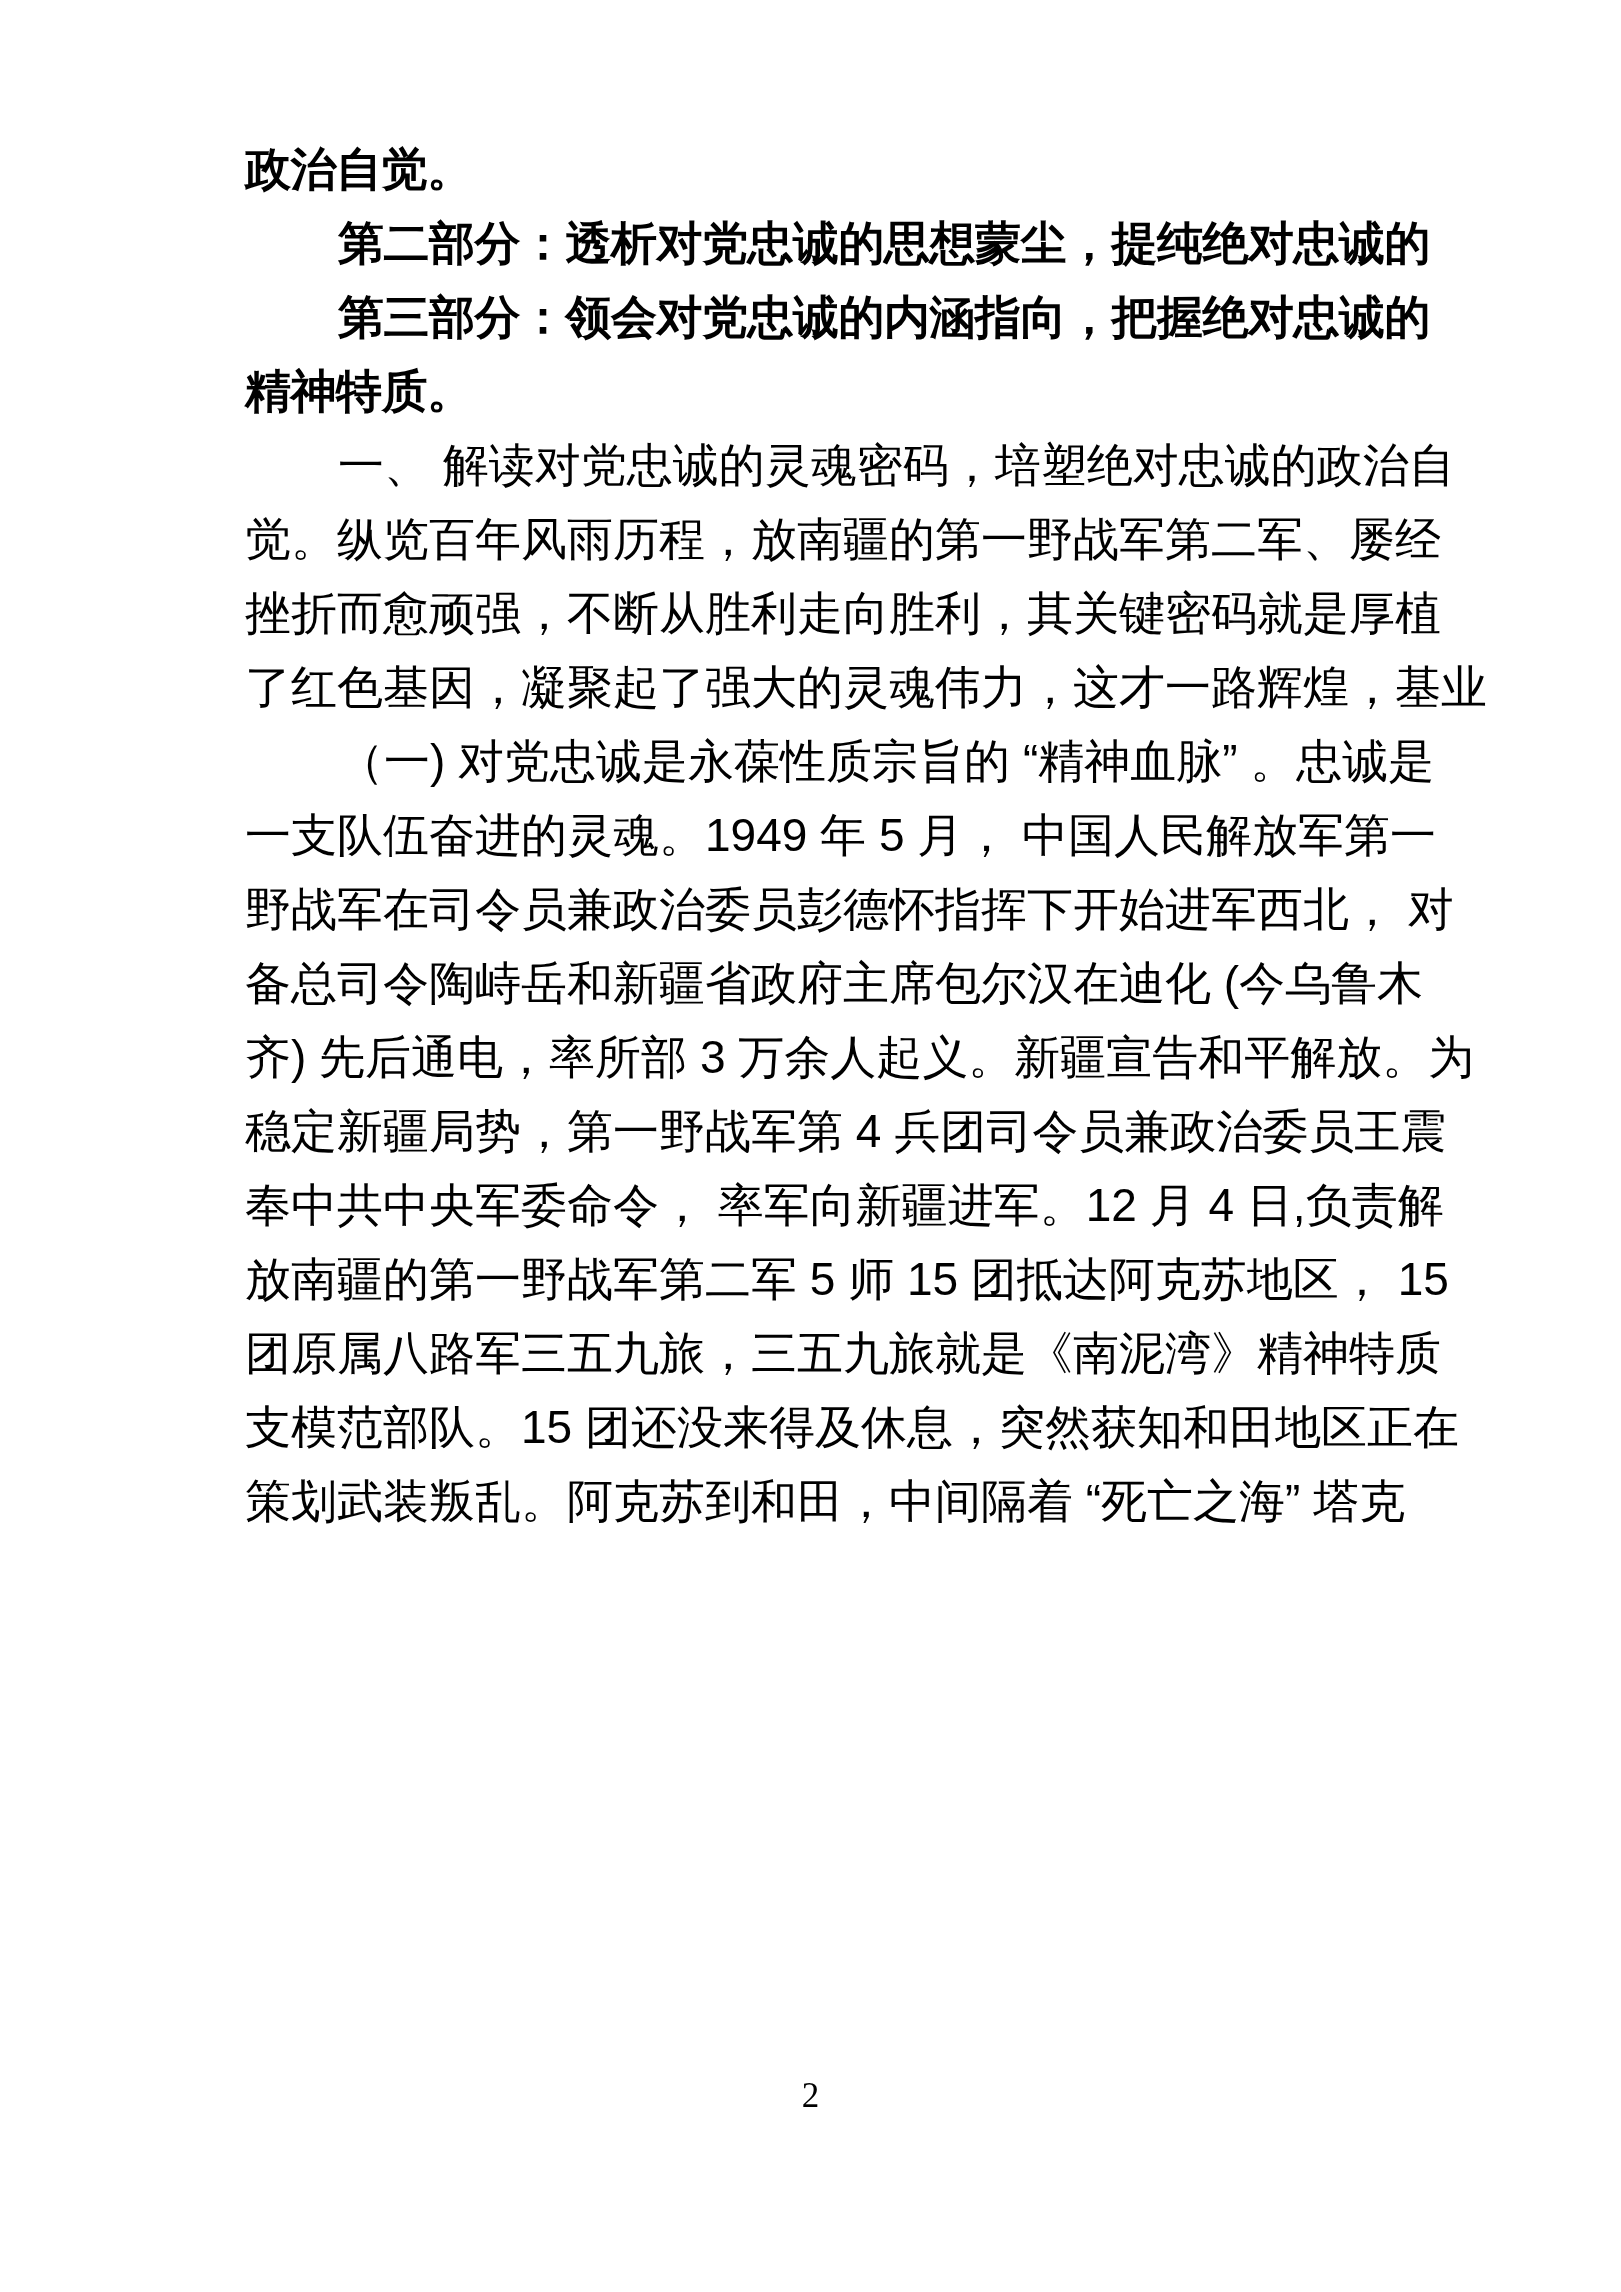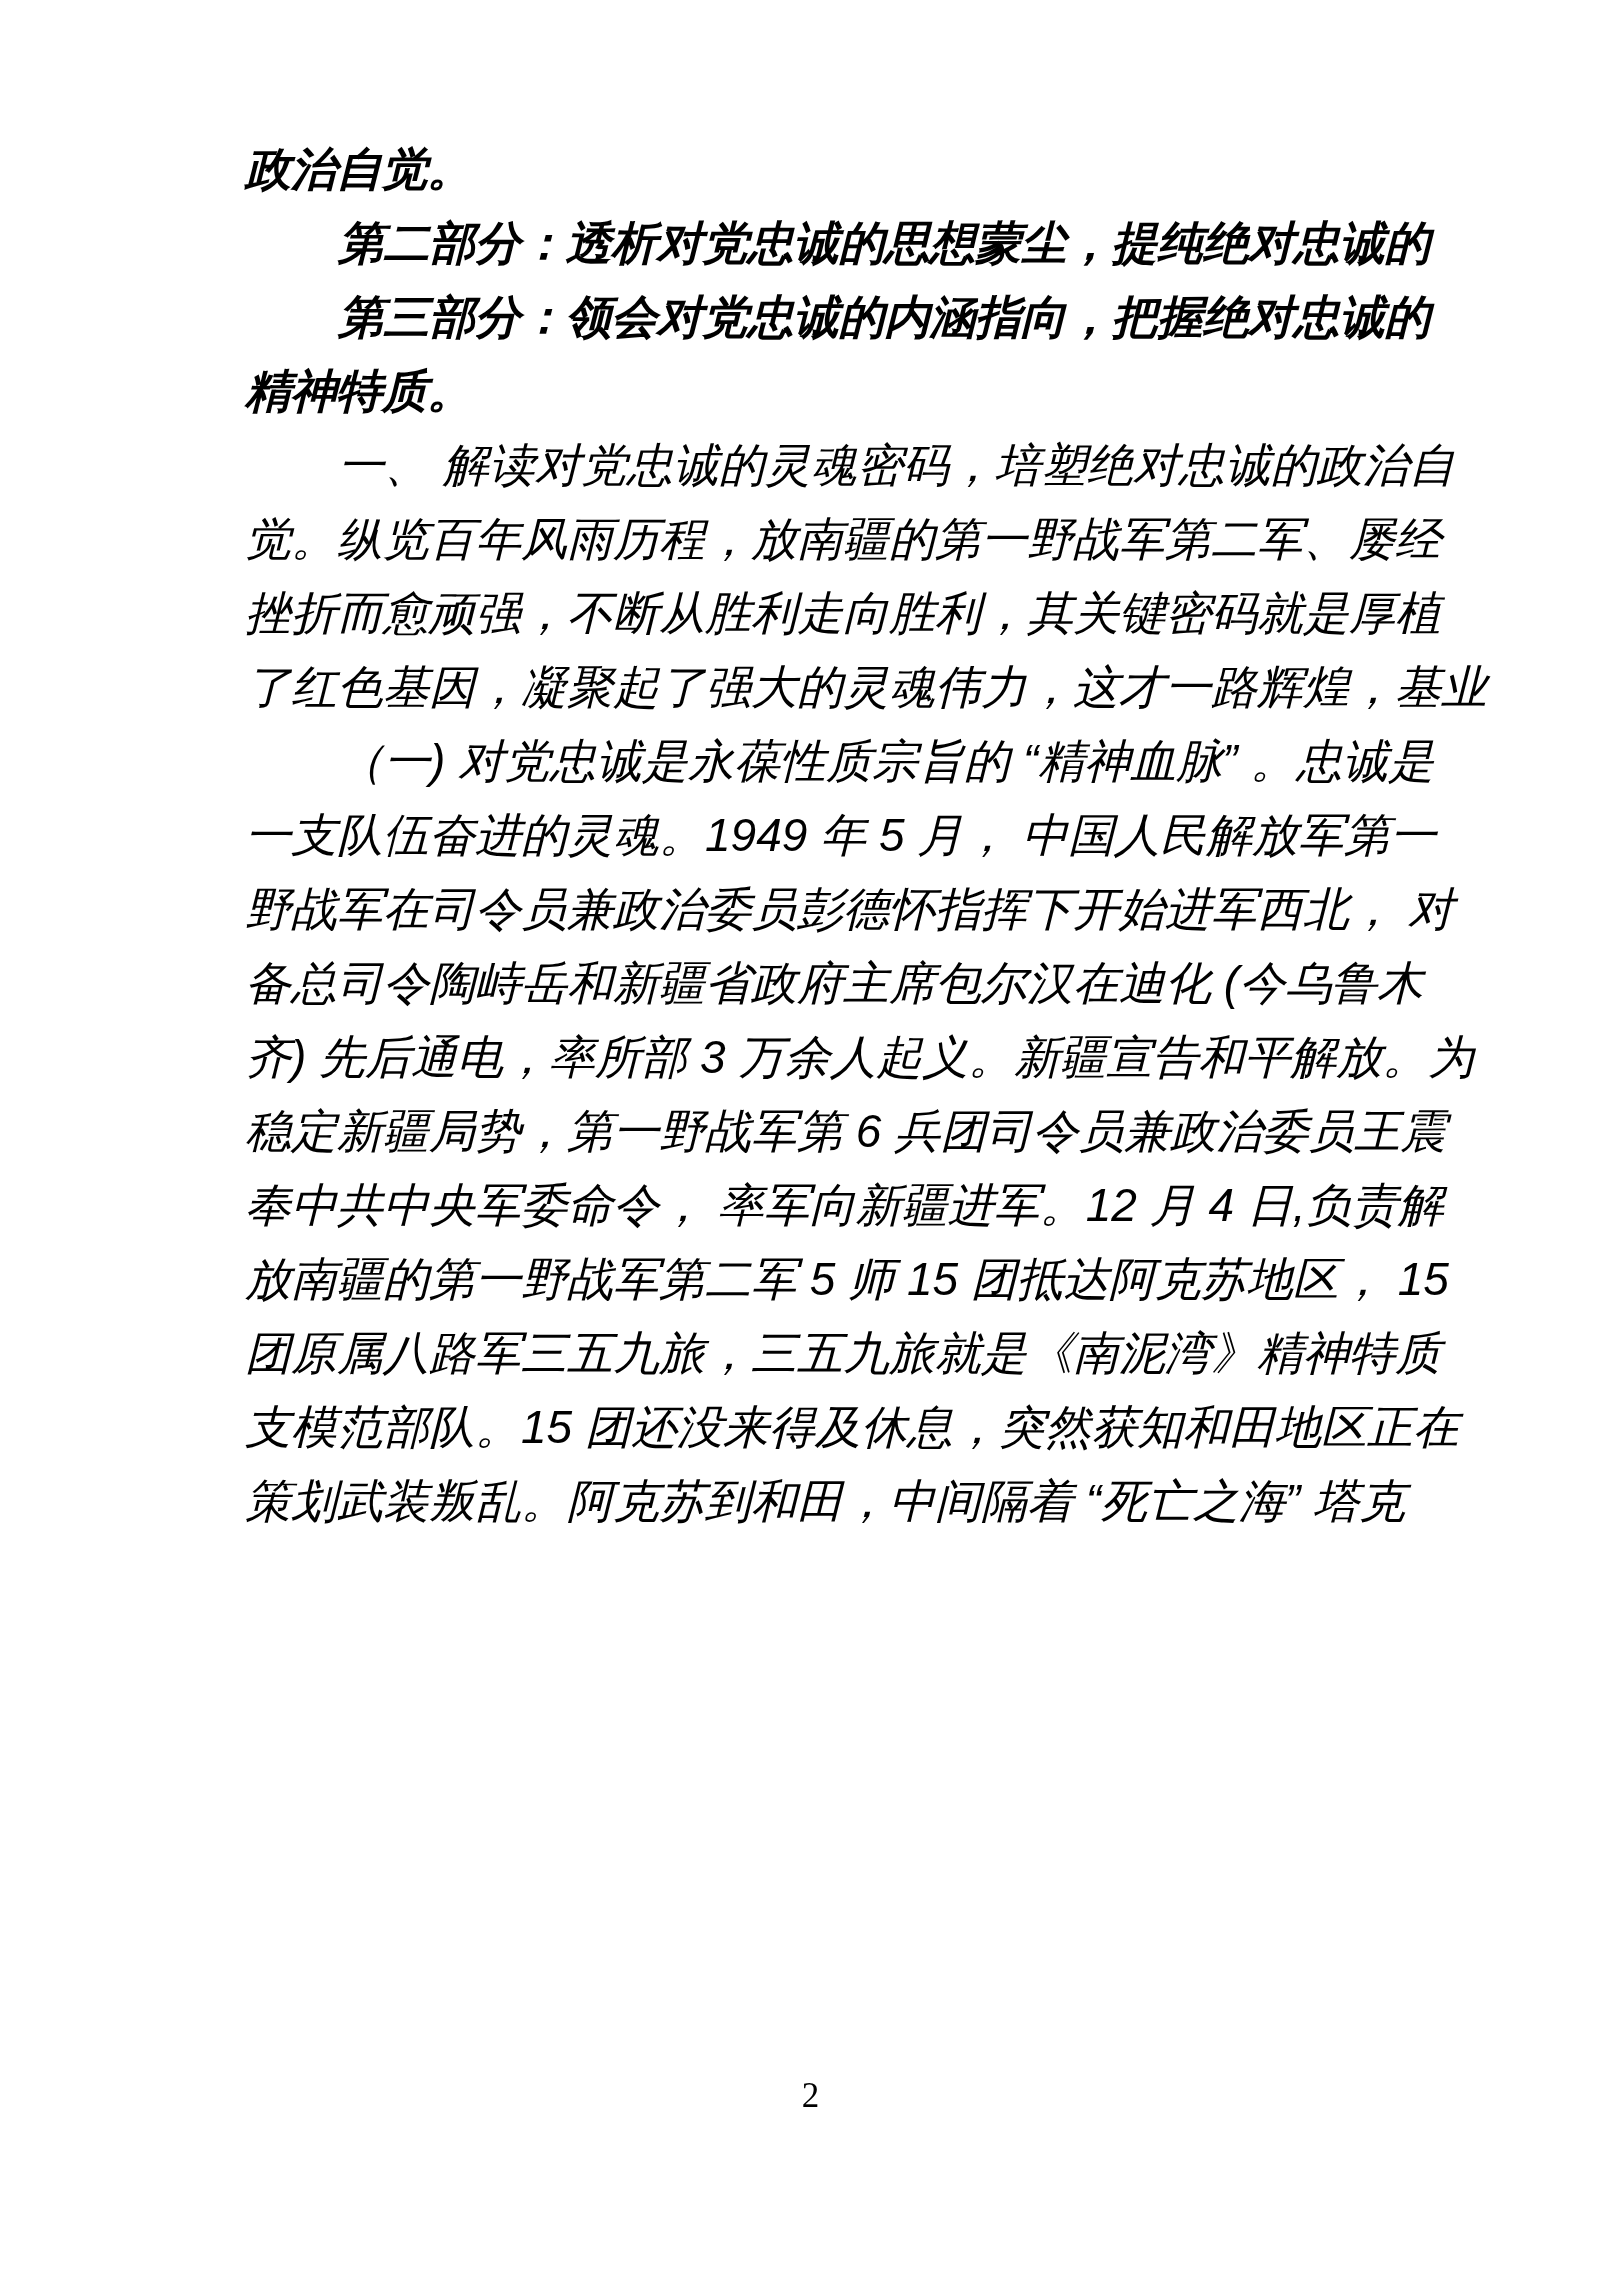--- a/index.html
+++ b/index.html
@@ -14,21 +14,20 @@
     background: #ffffff;
     margin: 0 auto;
     overflow: hidden;
     box-sizing: border-box;
   }
   .text-block {
     position: absolute;
     left: 245px;
     top: 132px;
     width: 1137px;
-    font-style: italic;
   }
   .line {
     font-family: "Liberation Sans", "DejaVu Sans", sans-serif;
     font-size: 46px;
     line-height: 74px;
     color: #000000;
     white-space: pre;
     letter-spacing: 0px;
     font-weight: 400;
     height: 74px;
@@ -62,21 +61,21 @@
       <div class="line heading">精神特质。</div>
       <div class="line indent">一、 解读对党忠诚的灵魂密码，培塑绝对忠诚的政治自</div>
       <div class="line">觉。纵览百年风雨历程，放南疆的第一野战军第二军、屡经</div>
       <div class="line">挫折而愈顽强，不断从胜利走向胜利，其关键密码就是厚植</div>
       <div class="line">了红色基因，凝聚起了强大的灵魂伟力，这才一路辉煌，基业</div>
       <div class="line indent">（一) 对党忠诚是永葆性质宗旨的 “精神血脉” 。忠诚是</div>
       <div class="line">一支队伍奋进的灵魂。1949 年 5 月， 中国人民解放军第一</div>
       <div class="line">野战军在司令员兼政治委员彭德怀指挥下开始进军西北， 对</div>
       <div class="line">备总司令陶峙岳和新疆省政府主席包尔汉在迪化 (今乌鲁木</div>
       <div class="line">齐) 先后通电，率所部 3 万余人起义。新疆宣告和平解放。为</div>
-      <div class="line">稳定新疆局势，第一野战军第 6 兵团司令员兼政治委员王震</div>
+      <div class="line">稳定新疆局势，第一野战军第 4 兵团司令员兼政治委员王震</div>
       <div class="line">奉中共中央军委命令， 率军向新疆进军。12 月 4 日,负责解</div>
       <div class="line">放南疆的第一野战军第二军 5 师 15 团抵达阿克苏地区， 15</div>
       <div class="line">团原属八路军三五九旅，三五九旅就是《南泥湾》精神特质</div>
       <div class="line">支模范部队。15 团还没来得及休息，突然获知和田地区正在</div>
       <div class="line">策划武装叛乱。阿克苏到和田，中间隔着 “死亡之海” 塔克</div>
     </div>
   <div class="page-number">2</div>
 </div>
 
 

